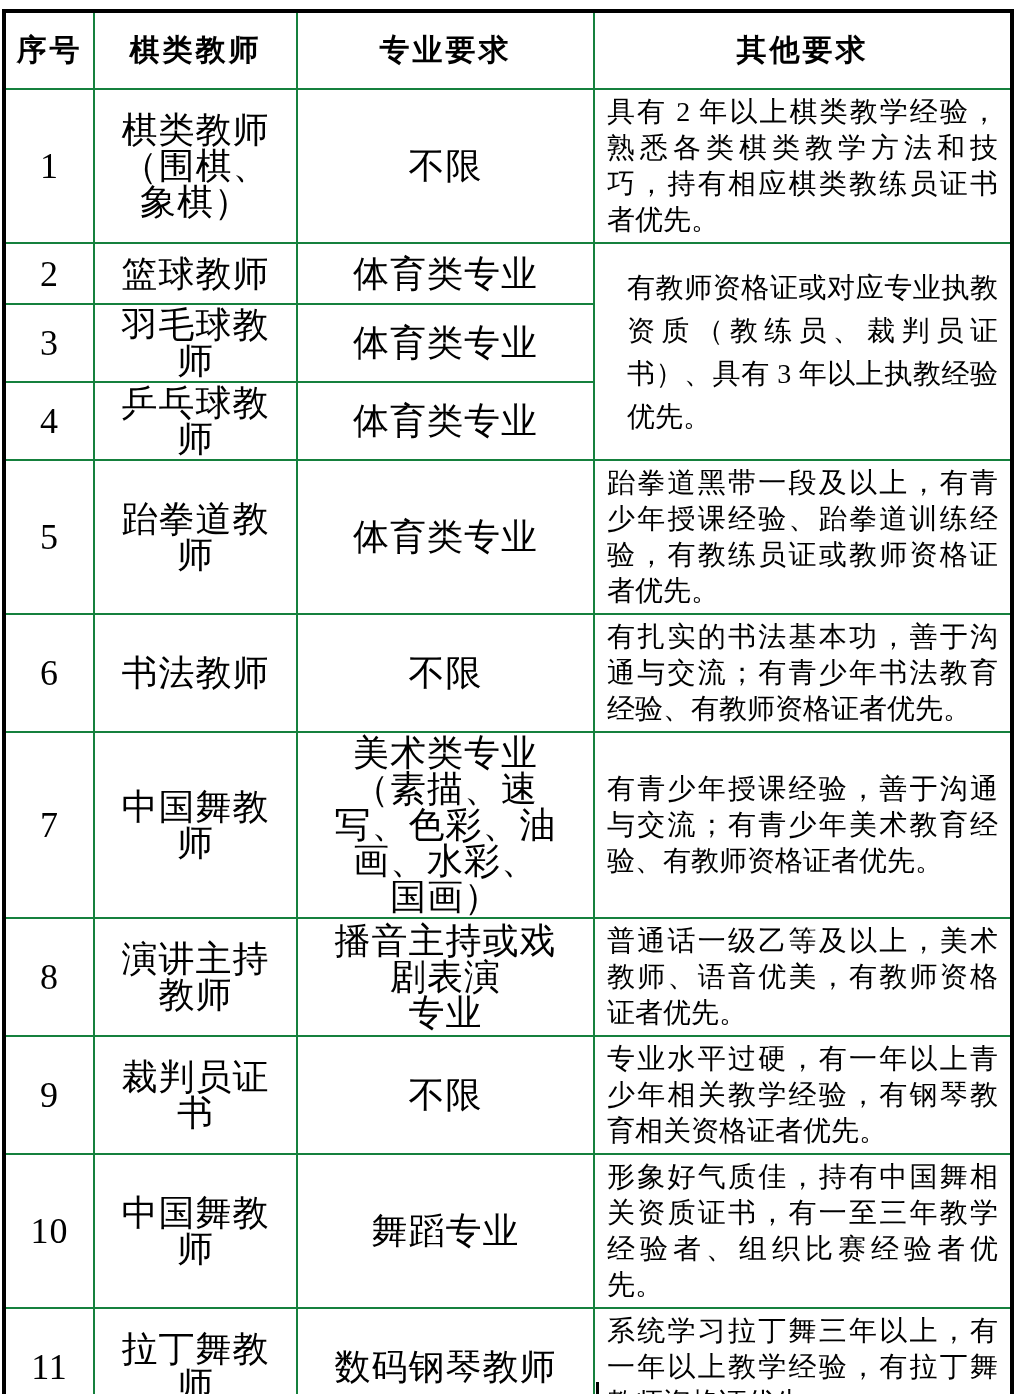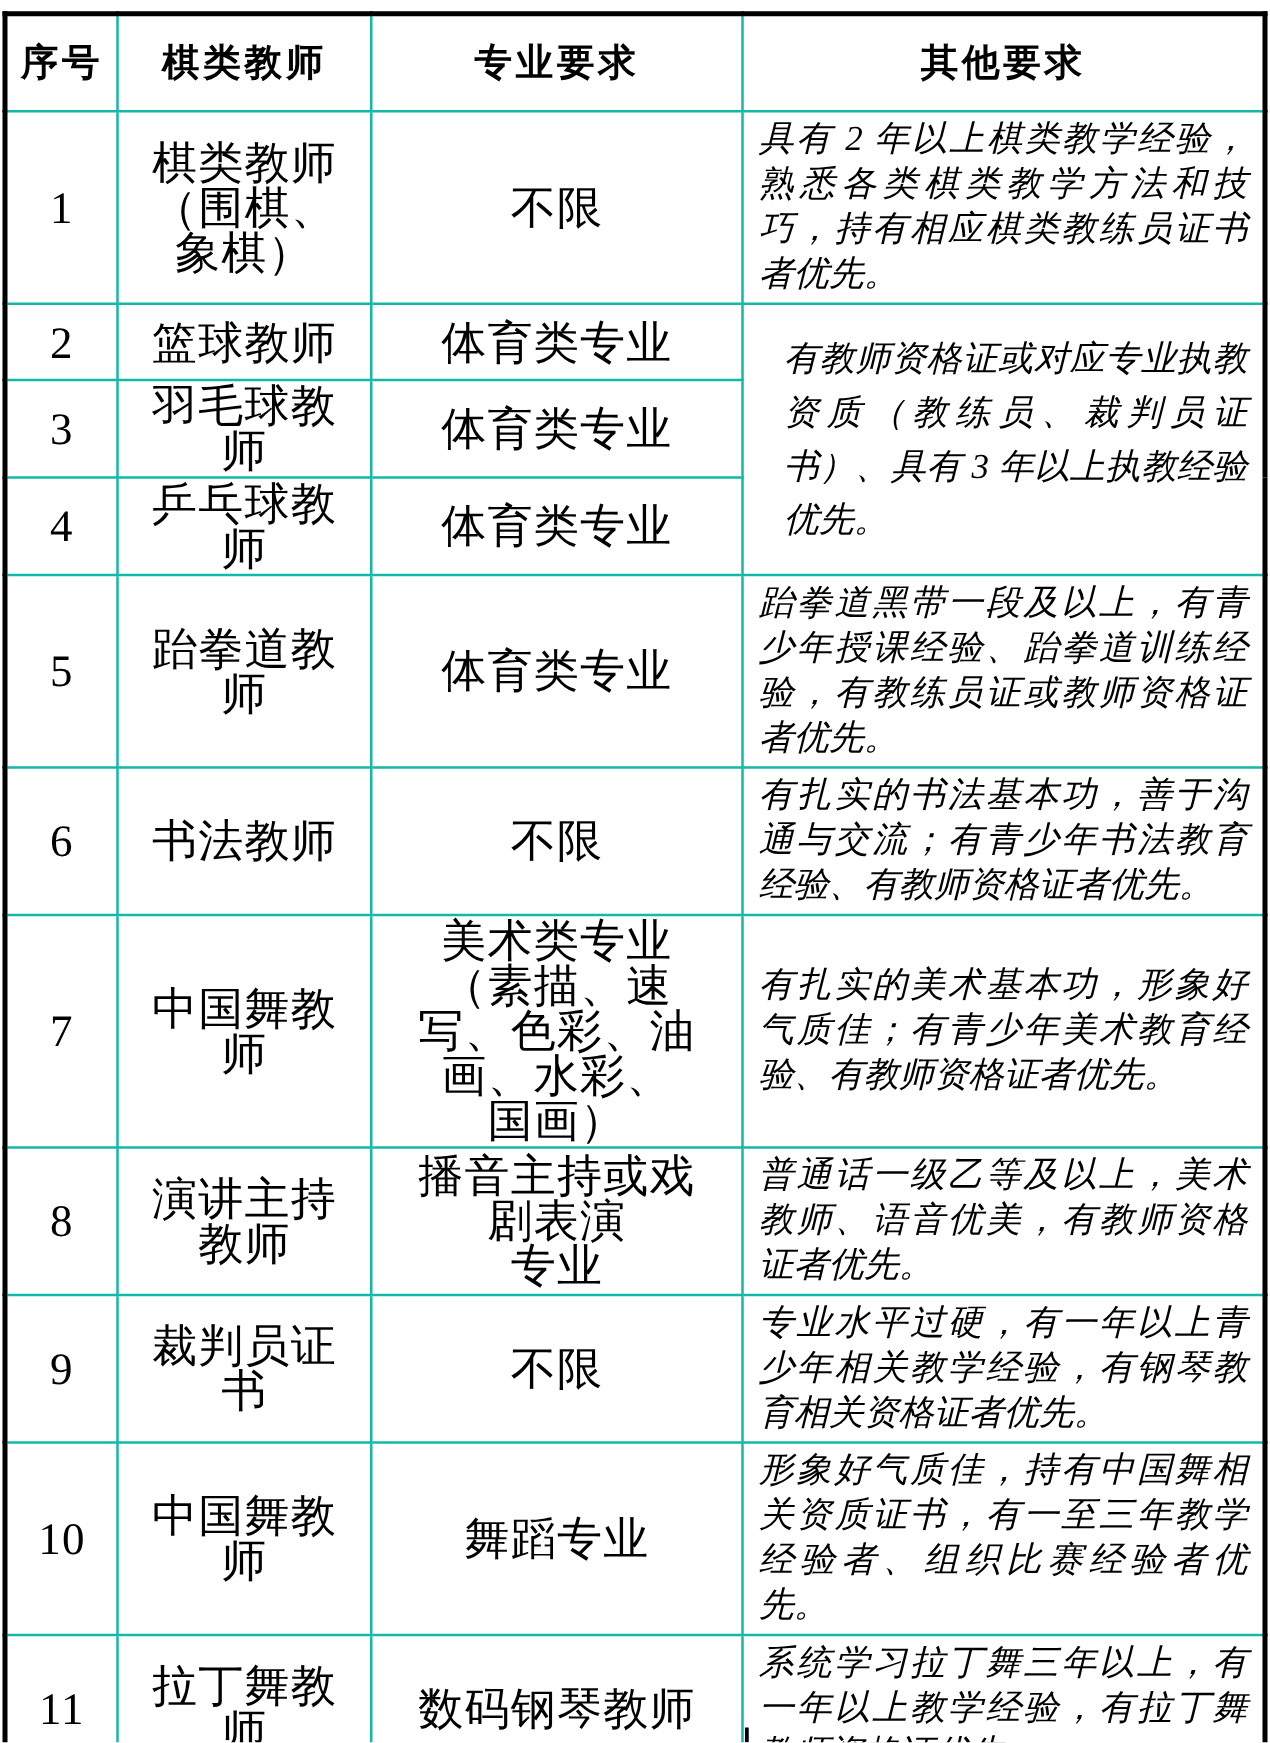--- a/index.html
+++ b/index.html
@@ -20,21 +20,21 @@
     position: absolute;
     left: 2px;
     top: 9px;
     width: 1008px;
     table-layout: fixed;
     border-collapse: collapse;
     border: 4px solid #000000;
   }
   table.jobs th,
   table.jobs td {
-    border: 2px solid #14b8a6;
+    border: 2px solid #15803d;
     vertical-align: middle;
     overflow: hidden;
   }
   table.jobs th {
     font-size: 30px;
     font-weight: bold;
     text-align: center;
     letter-spacing: 3px;
     white-space: nowrap;
   }
@@ -45,21 +45,20 @@
     letter-spacing: 1px;
     white-space: pre-line;
     padding: 2px 20px;
   }
   td.other {
     text-align: justify;
     font-size: 28px;
     line-height: 36px;
     padding: 4px 12px;
     white-space: normal;
-    font-style: italic;
   }
   td.other.lh-tall {
     line-height: 43px;
     padding-left: 32px;
   }
   
   thead tr               { height: 78px;  }
   tbody tr:nth-child(1)  { height: 107px; }
   tbody tr:nth-child(2)  { height: 61px;  }
   tbody tr:nth-child(3)  { height: 60px;  }
@@ -135,21 +134,21 @@
         <td class="c">书法教师</td>
         <td class="c">不限</td>
         <td class="other">有扎实的书法基本功，善于沟通与交流；有青少年书法教育经验、有教师资格证者优先。</td>
       </tr>
       <tr>
         <td class="c">7</td>
         <td class="c">中国舞教师</td>
         <td class="c">美术类专业（素描、速
 写、色彩、油画、水彩、
 国画）</td>
-        <td class="other">有扎实的美术基本功，形象好气质佳；有青少年美术教育经验、有教师资格证者优先。</td>
+        <td class="other">有青少年授课经验，善于沟通与交流；有青少年美术教育经验、有教师资格证者优先。</td>
       </tr>
       <tr>
         <td class="c">8</td>
         <td class="c">演讲主持教师</td>
         <td class="c">播音主持或戏剧表演
 专业</td>
         <td class="other">普通话一级乙等及以上，美术教师、语音优美，有教师资格证者优先。</td>
       </tr>
       <tr>
         <td class="c">9</td>

